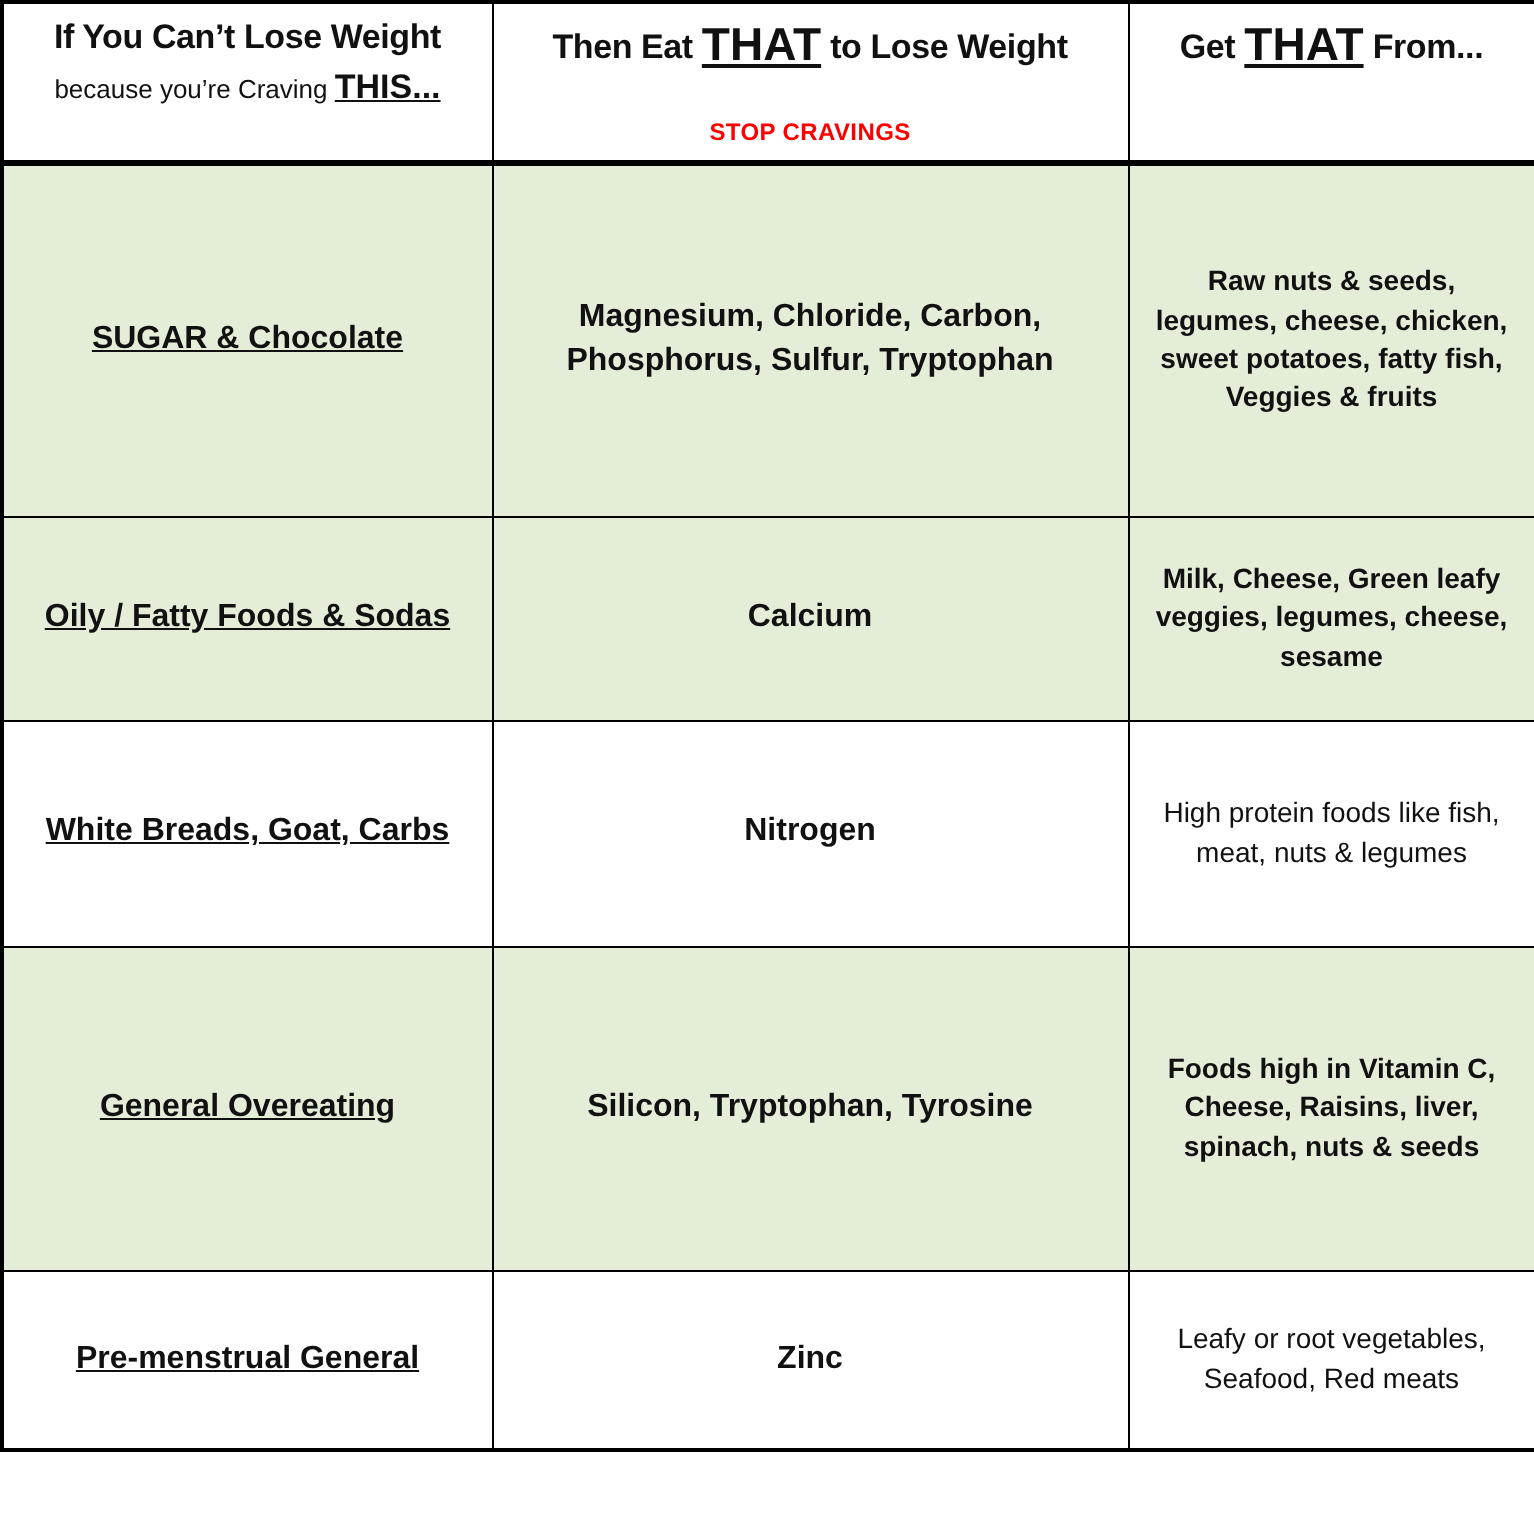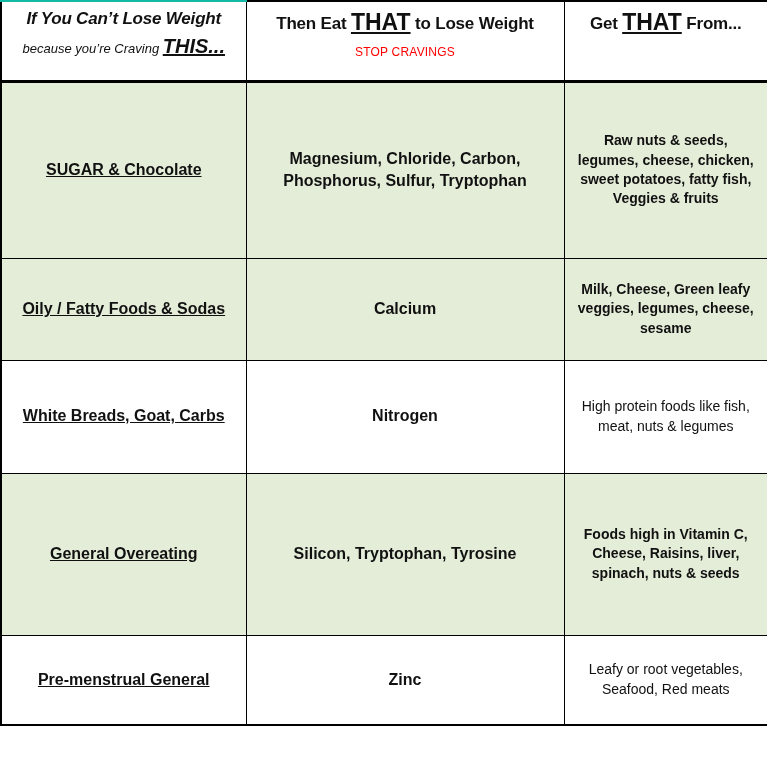--- a/index.html
+++ b/index.html
@@ -36,56 +36,56 @@
     box-sizing: border-box;
     height: 80px;
     vertical-align: top;
     padding: 6px 8px 0 8px;
     border: 1px solid #000000;
     border-bottom: 3px solid #000000;
     background: #ffffff;
     text-align: center;
     font-weight: normal;
   }
-  thead th.h1 { border-left: 2px solid #000; border-top: 2px solid #14b8a6; font-style: italic; }
+  thead th.h1 { border-left: 2px solid #000; border-top: 2px solid #000000; }
   thead th.h2 { border-top: 2px solid #000; }
   thead th.h3 { border-right: 2px solid #000; border-top: 2px solid #000; }
 
   .hd-line1 {
     font-size: 17px;
     font-weight: bold;
     line-height: 1.25;
     letter-spacing: -0.2px;
     white-space: nowrap;
   }
   .hd-line2 {
     font-size: 13px;
     font-weight: normal;
     line-height: 1.3;
     margin-top: 4px;
     white-space: nowrap;
   }
   .hd-line2 .strong-u {
     font-weight: bold;
     text-decoration: underline;
-    font-size: 20px;
+    font-size: 17px;
   }
   .big-that {
     font-size: 23px;
     font-weight: bold;
     text-decoration: underline;
     letter-spacing: 0px;
     vertical-align: -1px;
   }
   .stop-cravings {
     color: #ff0000;
     font-size: 12px;
-    font-weight: normal;
+    font-weight: bold;
     line-height: 1.2;
-    margin-top: 8px;
+    margin-top: 22px;
     letter-spacing: 0.2px;
   }
 
   
   tbody td {
     box-sizing: border-box;
     border: 1px solid #000000;
     text-align: center;
     vertical-align: middle;
     padding: 6px 10px;

